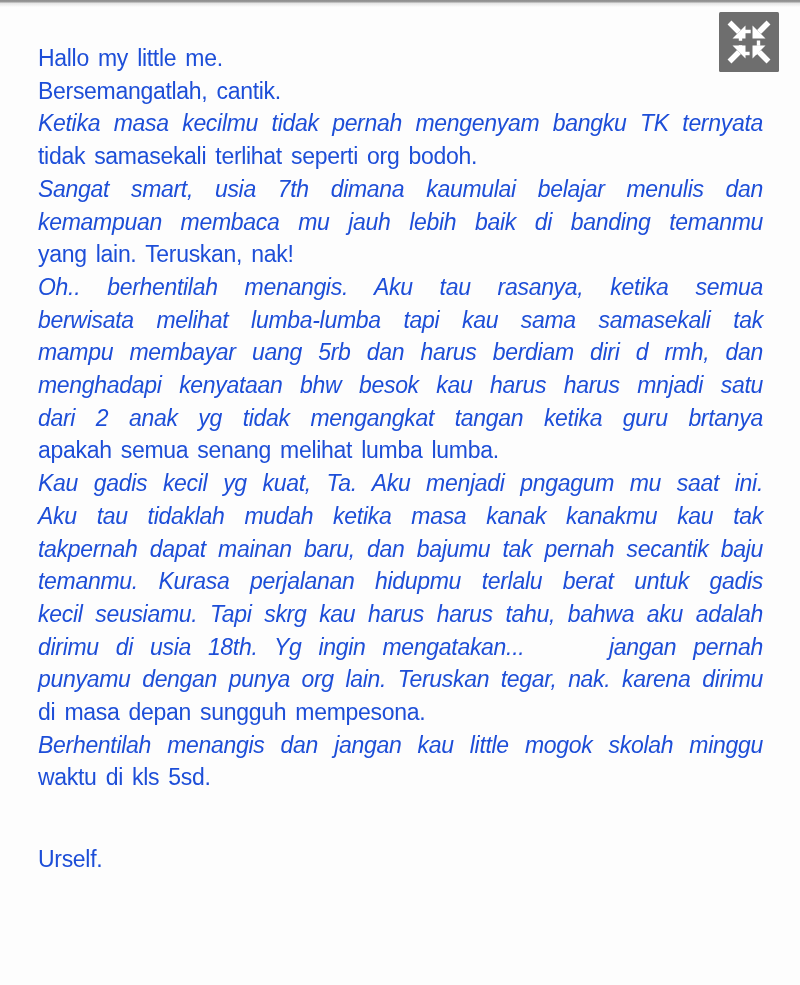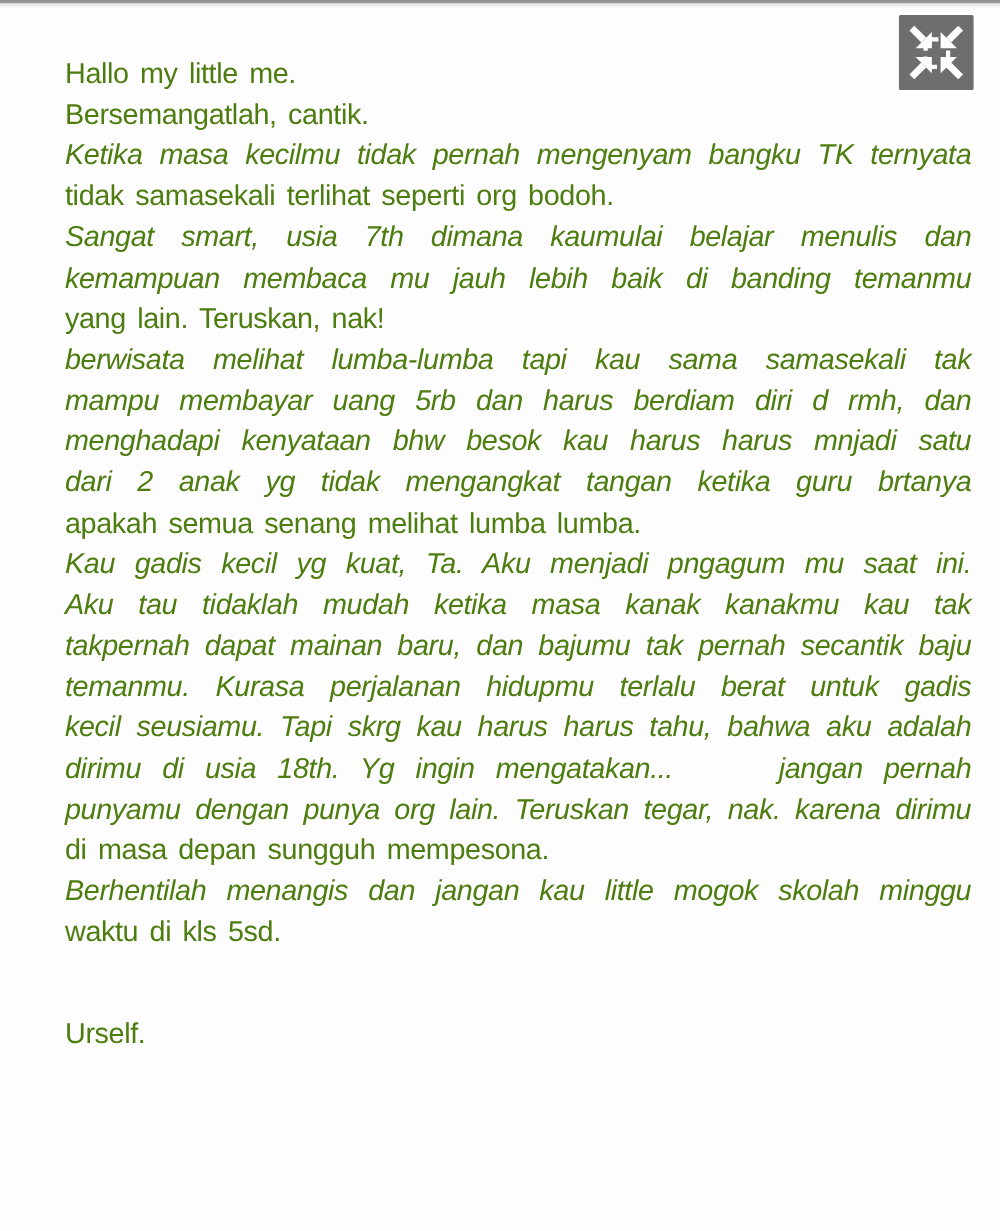--- a/index.html
+++ b/index.html
@@ -13,22 +13,22 @@
     position: absolute; left: 0; top: 0; width: 800px; height: 7px;
     background: linear-gradient(to bottom, #8d8d8d 0px, #9a9a9a 2px, #e3e3e3 3px, #fdfdfd 7px);
   }
   .exit-fs-btn {
     position: absolute; left: 719px; top: 12px;
     width: 60px; height: 60px;
     cursor: pointer;
     line-height: 0;
   }
   .letter {
-    position: absolute; left: 52px; top: 42px; width: 725px;
-    color: #4d7c0f;
+    position: absolute; left: 38px; top: 42px; width: 725px;
+    color: #1d4ed8;
     font-size: 23px;
     letter-spacing: -0.3px;
     word-spacing: 3px;
   }
   .ln {
     line-height: 32.7px;
     min-height: 32.7px;
     text-align: left;
     white-space: normal;
   }
@@ -60,20 +60,21 @@
 </div>
 
 <div class="letter">
   <div class="ln">Hallo my little me.</div>
   <div class="ln">Bersemangatlah, cantik.</div>
   <div class="ln j">Ketika masa kecilmu tidak pernah mengenyam bangku TK ternyata</div>
   <div class="ln">tidak samasekali terlihat seperti org bodoh.</div>
   <div class="ln j">Sangat smart, usia 7th dimana kaumulai belajar menulis dan</div>
   <div class="ln j">kemampuan membaca mu jauh lebih baik di banding temanmu</div>
   <div class="ln">yang lain. Teruskan, nak!</div>
+  <div class="ln j">Oh.. berhentilah menangis. Aku tau rasanya, ketika semua</div>
   <div class="ln j">berwisata melihat lumba-lumba tapi kau sama samasekali tak</div>
   <div class="ln j">mampu membayar uang 5rb dan harus berdiam diri d rmh, dan</div>
   <div class="ln j">menghadapi kenyataan bhw besok kau harus harus mnjadi satu</div>
   <div class="ln j">dari 2 anak yg tidak mengangkat tangan ketika guru brtanya</div>
   <div class="ln">apakah semua senang melihat lumba lumba.</div>
   <div class="ln j">Kau gadis kecil yg kuat, Ta. Aku menjadi pngagum mu saat ini.</div>
   <div class="ln j">Aku tau tidaklah mudah ketika masa kanak kanakmu kau tak</div>
   <div class="ln j">takpernah dapat mainan baru, dan bajumu tak pernah secantik baju</div>
   <div class="ln j">temanmu. Kurasa perjalanan hidupmu terlalu berat untuk gadis</div>
   <div class="ln j">kecil seusiamu. Tapi skrg kau harus harus tahu, bahwa aku adalah</div>

